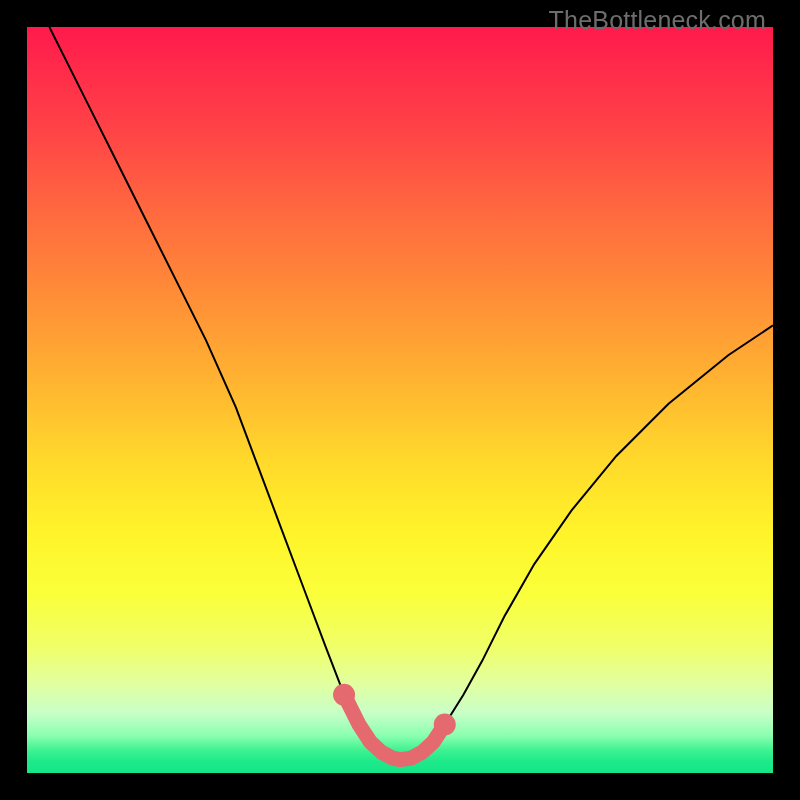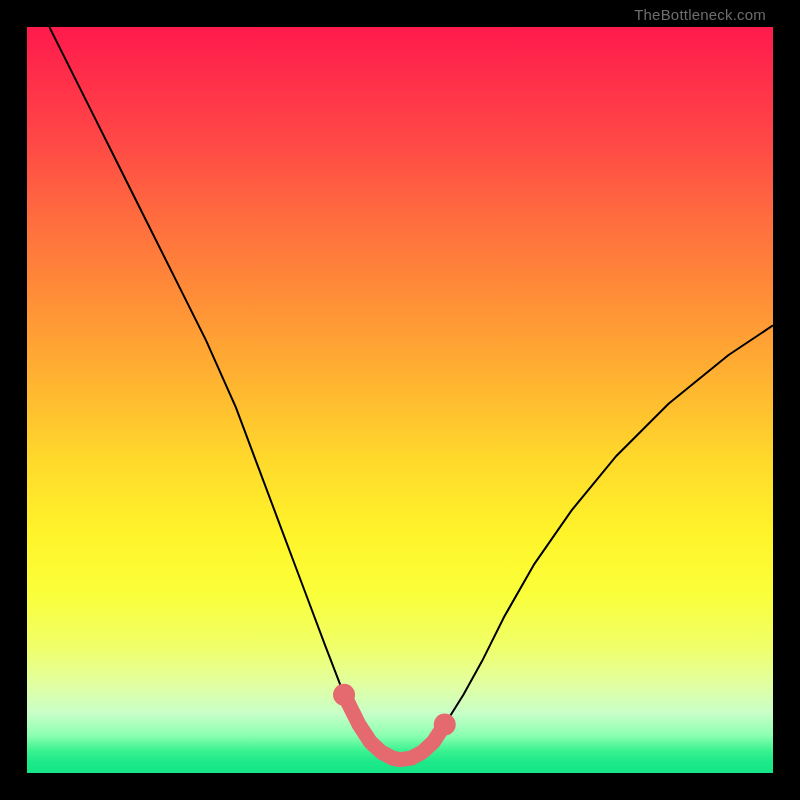--- a/index.html
+++ b/index.html
@@ -40,21 +40,21 @@
       #3cf290 97%,
       #1de98a 98.5%,
       #15e687 100%
     );
   }
   .watermark {
     position: absolute;
     top: 6px;
     right: 34px;
     color: #6d6d6d;
-    font-size: 15px;
+    font-size: 25px;
     font-weight: 500;
     letter-spacing: 0.2px;
     user-select: none;
   }
   svg {
     position: absolute;
     inset: 0;
   }
 </style>
 </head>

